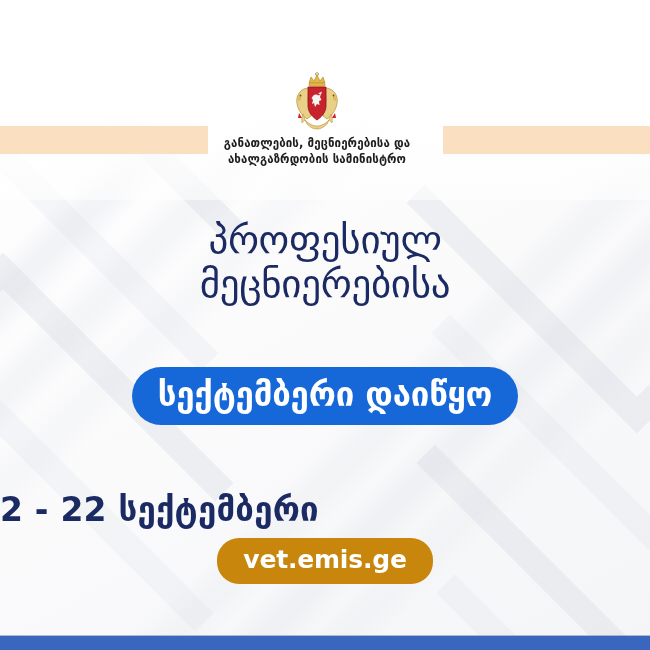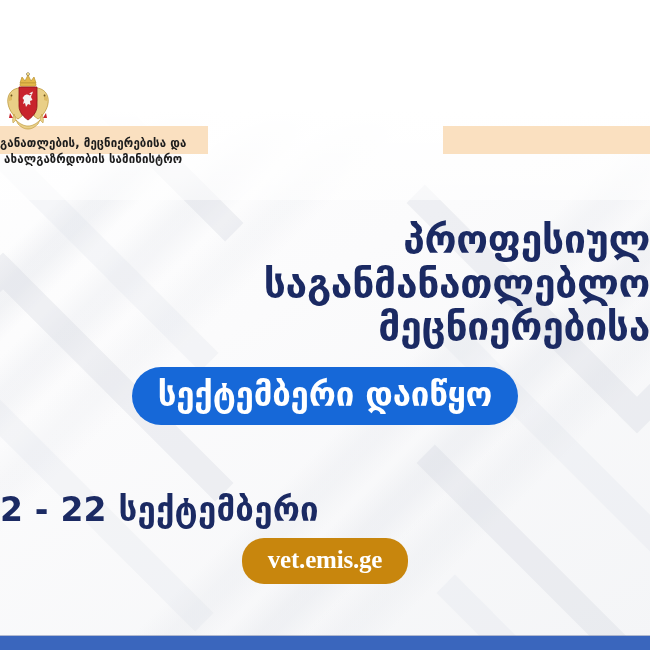--- a/index.html
+++ b/index.html
@@ -61,39 +61,39 @@
     background:#fae0c0;
   }
   .peach-left{left:0;width:208px;}
   .peach-right{left:443px;right:0;}
 
   
   .content{position:relative;z-index:5;width:650px;height:650px;}
 
   .brand{
     position:absolute;top:70px;left:0;right:16px;
-    display:flex;flex-direction:column;align-items:flex-start;
+    display:flex;flex-direction:column;align-items:center;
   }
   .crest{width:56px;height:62px;display:block;}
   .ministry{
     margin-top:4px;
     text-align:center;
     color:#1d1d1d;
     font-size:11.5px;
     font-weight:700;
     line-height:1.35;
     letter-spacing:.1px;
     white-space:pre-line;
   }
 
   .headline{
     position:absolute;top:218px;left:0;right:0;
-    text-align:right;
+    text-align:center;
     color:#1b2a63;
-    font-weight:700;
+    font-weight:400;
     font-size:39px;
     line-height:1.12;
     letter-spacing:-.3px;
   }
   .headline .hl{display:block;}
 
   .badge-wrap{
     position:absolute;top:367px;left:0;right:0;
     display:flex;justify-content:center;
   }
@@ -127,21 +127,20 @@
     display:inline-block;
     background:#c8860d;
     color:#ffffff;
     font-weight:700;
     font-size:25px;
     line-height:1;
     padding:9px 26px 12px;
     border-radius:22px;
     letter-spacing:-.2px;
     white-space:nowrap;
-    font-family:Liberation Serif, serif;
   }
 
   .bottombar{
     position:absolute;left:0;right:0;bottom:0;height:14px;
     background:#3a66bd;
     z-index:6;
   }
   .bottombar-line{
     position:absolute;left:0;right:0;bottom:14px;height:1px;
     background:rgba(120,135,175,.55);
@@ -208,21 +207,20 @@
           <path d="M10 43 L13 48 L9 48 Z" fill="#c8232c"></path>
           <path d="M46 43 L43 48 L47 48 Z" fill="#c8232c"></path>
         </svg>
       </span>
       <div class="ministry">განათლების, მეცნიერებისა და
 ახალგაზრდობის სამინისტრო</div>
     </div>
 
     <div class="headline">
       <span class="hl">პროფესიულ</span>
-      <span class="hl">საგანმანათლებლო</span>
       <span class="hl">მეცნიერებისა</span>
     </div>
 
     <div class="badge-wrap">
       <span class="badge">სექტემბერი დაიწყო</span>
     </div>
 
     <div class="dateline">2 - 22 სექტემბერი</div>
 
     <div class="link-wrap">

